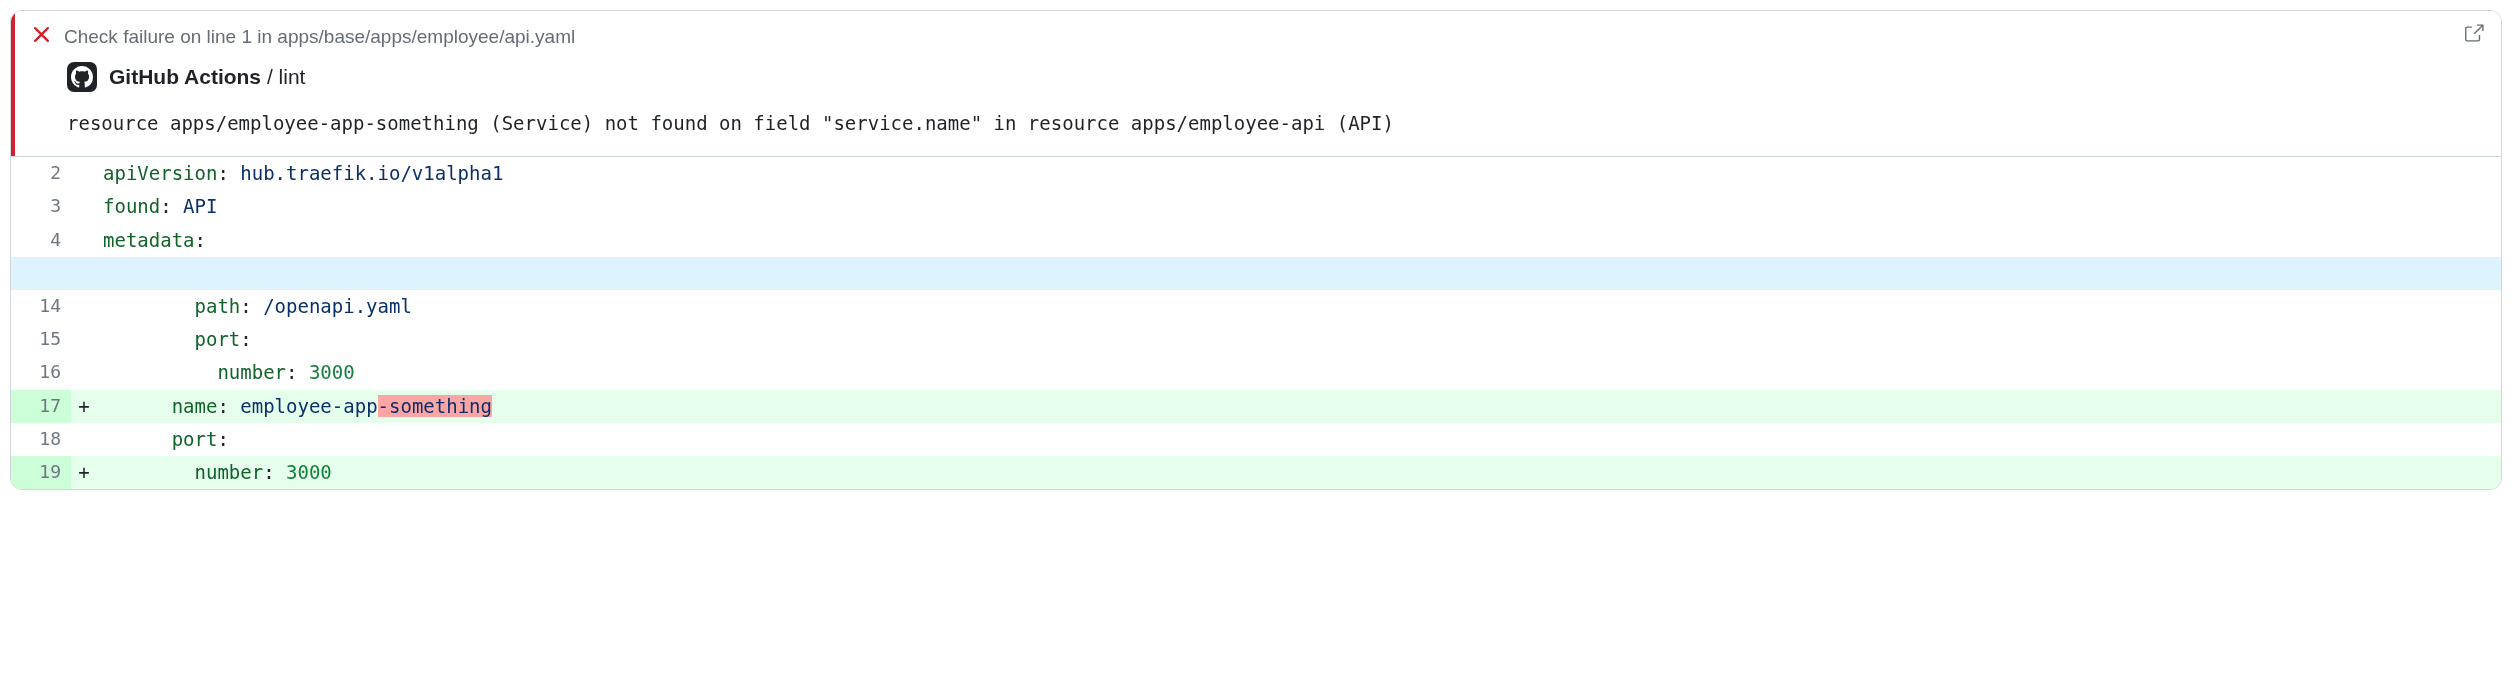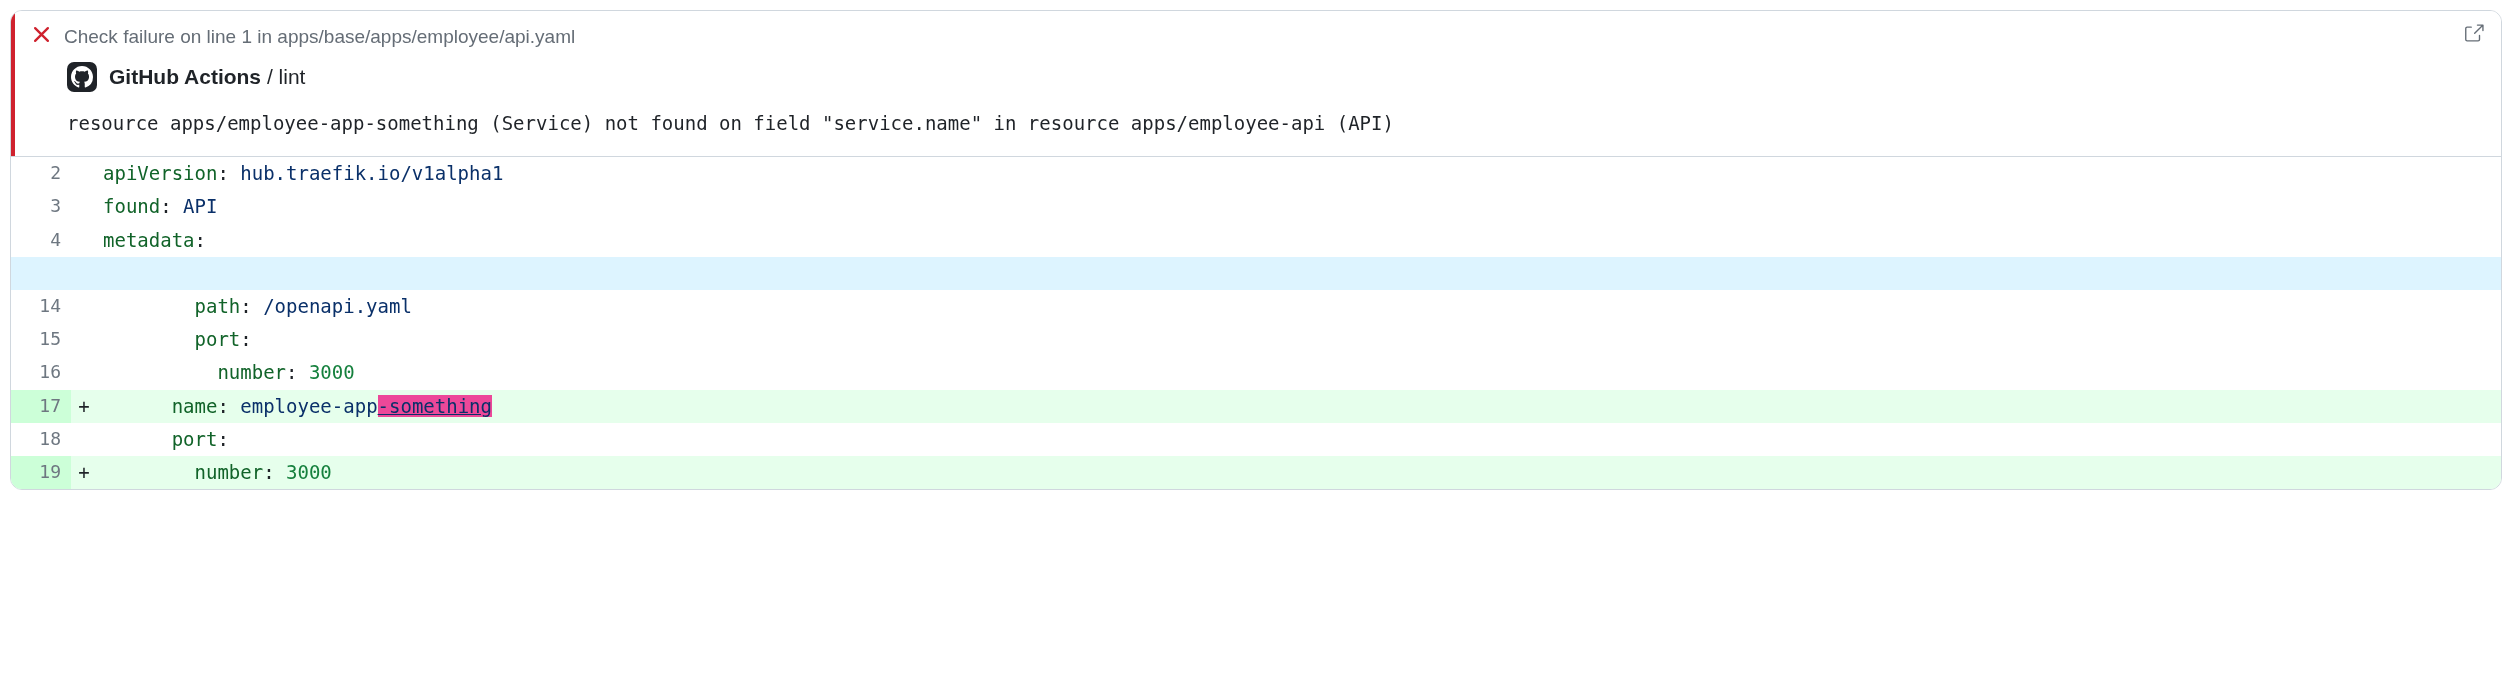--- a/index.html
+++ b/index.html
@@ -131,22 +131,21 @@
     .row-hunk .marker {
       background-color: #ddf4ff;
     }
     .row-hunk td {
       height: 33px;
     }
     .tok-key { color: #116329; text-align: center; }
     .tok-str { color: #0a3069; }
     .tok-num { color: #15803d; }
     .highlight-add {
-      background-color: #ec4899;
-      text-decoration: underline;
+      background-color: #fca5a5;
     }
   </style>
 </head>
 <body>
 
 <div class="container">
   <div class="annotation-box">
     <div class="annotation-header">
       <span class="close-x">
         <svg width="17" height="17" viewBox="0 0 16 16">

